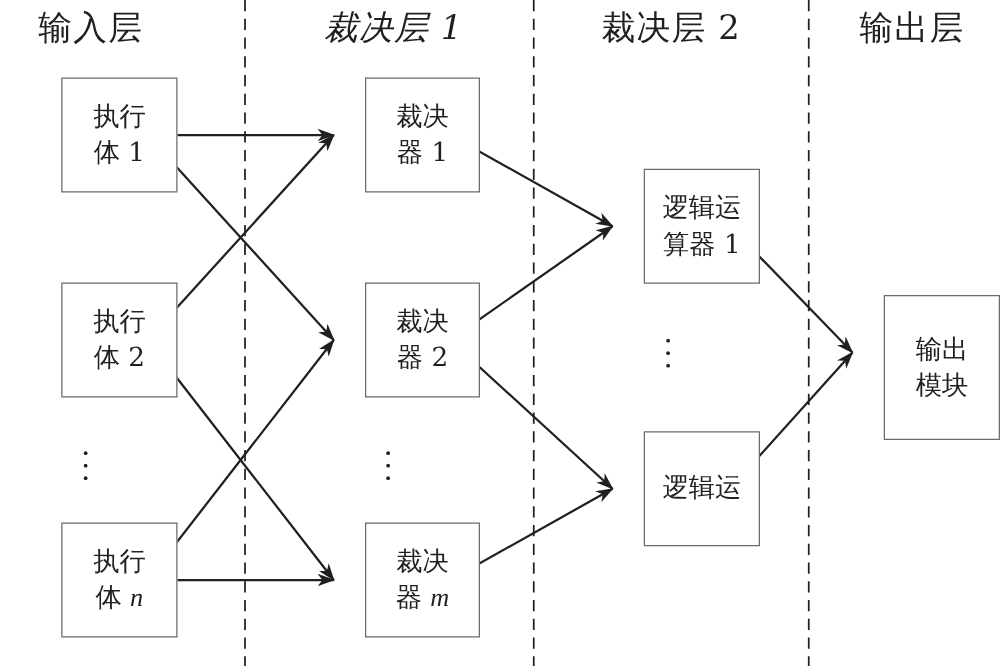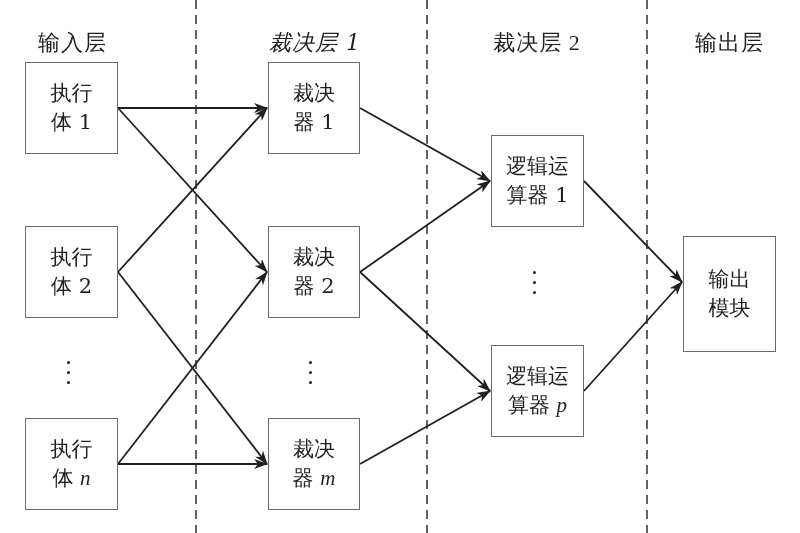--- a/index.html
+++ b/index.html
@@ -1,24 +1,24 @@
 <!DOCTYPE html>
 <html><head>
   <meta charset="utf-8">
   <style>
     html, body { margin: 0; padding: 0; background: #ffffff; }
     body { width: 800px; height: 533px; position: relative; overflow: hidden;
            font-family: "DejaVu Serif", "Liberation Serif", serif; color: #231f20; }
     #diagram { position: absolute; left: 0; top: 0; }
-    .layer-title { position: absolute; top: 28px; font-size: 22px; color: #231f20;
+    .layer-title { position: absolute; top: 4px; font-size: 27px; color: #231f20;
                    text-align: center; white-space: nowrap; letter-spacing: 1px; }
     .node { position: absolute; box-sizing: border-box; border: 1.4px solid #6b6b6b;
             background: #ffffff; display: flex; flex-direction: column;
             align-items: center; justify-content: center; font-size: 21px;
-            line-height: 1.4; color: #231f20; }
+            line-height: 1.4; color: #231f20; margin-left: 24px; }
     .node .line { white-space: nowrap; text-align: center; }
     .node .ital { font-style: italic; font-family: "Liberation Serif", serif; }
     .ellipsis { position: absolute; width: 4px; }
     .ellipsis span { display: block; width: 3px; height: 3px; background: #231f20;
                      border-radius: 50%; margin-bottom: 7px; }
   </style>
 </head>
 <body>
 
 <svg id="diagram" width="800" height="533">
@@ -41,21 +41,21 @@
       <line x1="360" y1="272" x2="490" y2="181" stroke="#231f20" stroke-width="1.8" marker-end="url(#arrowhead)"></line>
       <line x1="360" y1="272" x2="490" y2="391" stroke="#231f20" stroke-width="1.8" marker-end="url(#arrowhead)"></line>
       <line x1="360" y1="464" x2="490" y2="391" stroke="#231f20" stroke-width="1.8" marker-end="url(#arrowhead)"></line>
       <line x1="584" y1="181" x2="682" y2="282" stroke="#231f20" stroke-width="1.8" marker-end="url(#arrowhead)"></line>
       <line x1="584" y1="391" x2="682" y2="282" stroke="#231f20" stroke-width="1.8" marker-end="url(#arrowhead)"></line>
     </g>
 </svg>
 
 <div class="layer-title" style="left:20px; width:105px;">输入层</div>
 <div class="layer-title" style="left:240px; width:150px;font-style:italic;">裁决层 1</div>
-<div class="layer-title" style="left:462px; width:150px;font-family:Liberation Serif, serif;">裁决层 2</div>
+<div class="layer-title" style="left:462px; width:150px;">裁决层 2</div>
 <div class="layer-title" style="left:672px; width:115px;">输出层</div>
 
 <div class="node" id="executor_1" style="left:25px; top:62px; width:93px; height:92px;">
   <div class="line">执行</div>
   <div class="line"><span>体 </span><span>1</span></div>
 </div>
 <div class="node" id="executor_2" style="left:25px; top:226px; width:93px; height:92px;">
   <div class="line">执行</div>
   <div class="line"><span>体 </span><span>2</span></div>
 </div>
@@ -76,21 +76,20 @@
   <div class="line">裁决</div>
   <div class="line"><span>器 </span><span class="ital">m</span></div>
 </div>
 
 <div class="node" id="logic_1" style="left:491px; top:135px; width:93px; height:92px;">
   <div class="line">逻辑运</div>
   <div class="line"><span>算器 </span><span>1</span></div>
 </div>
 <div class="node" id="logic_p" style="left:491px; top:345px; width:93px; height:92px;">
   <div class="line">逻辑运</div>
-  <div class="line"><span>算器 </span><span class="ital">p</span></div>
 </div>
 
 <div class="node" id="output_module" style="left:683px; top:236px; width:93px; height:116px;">
   <div class="line">输出</div>
   <div class="line">模块</div>
 </div>
 
 <div class="ellipsis" style="left:67px; top:361px;">
     <span></span>
     <span></span>

